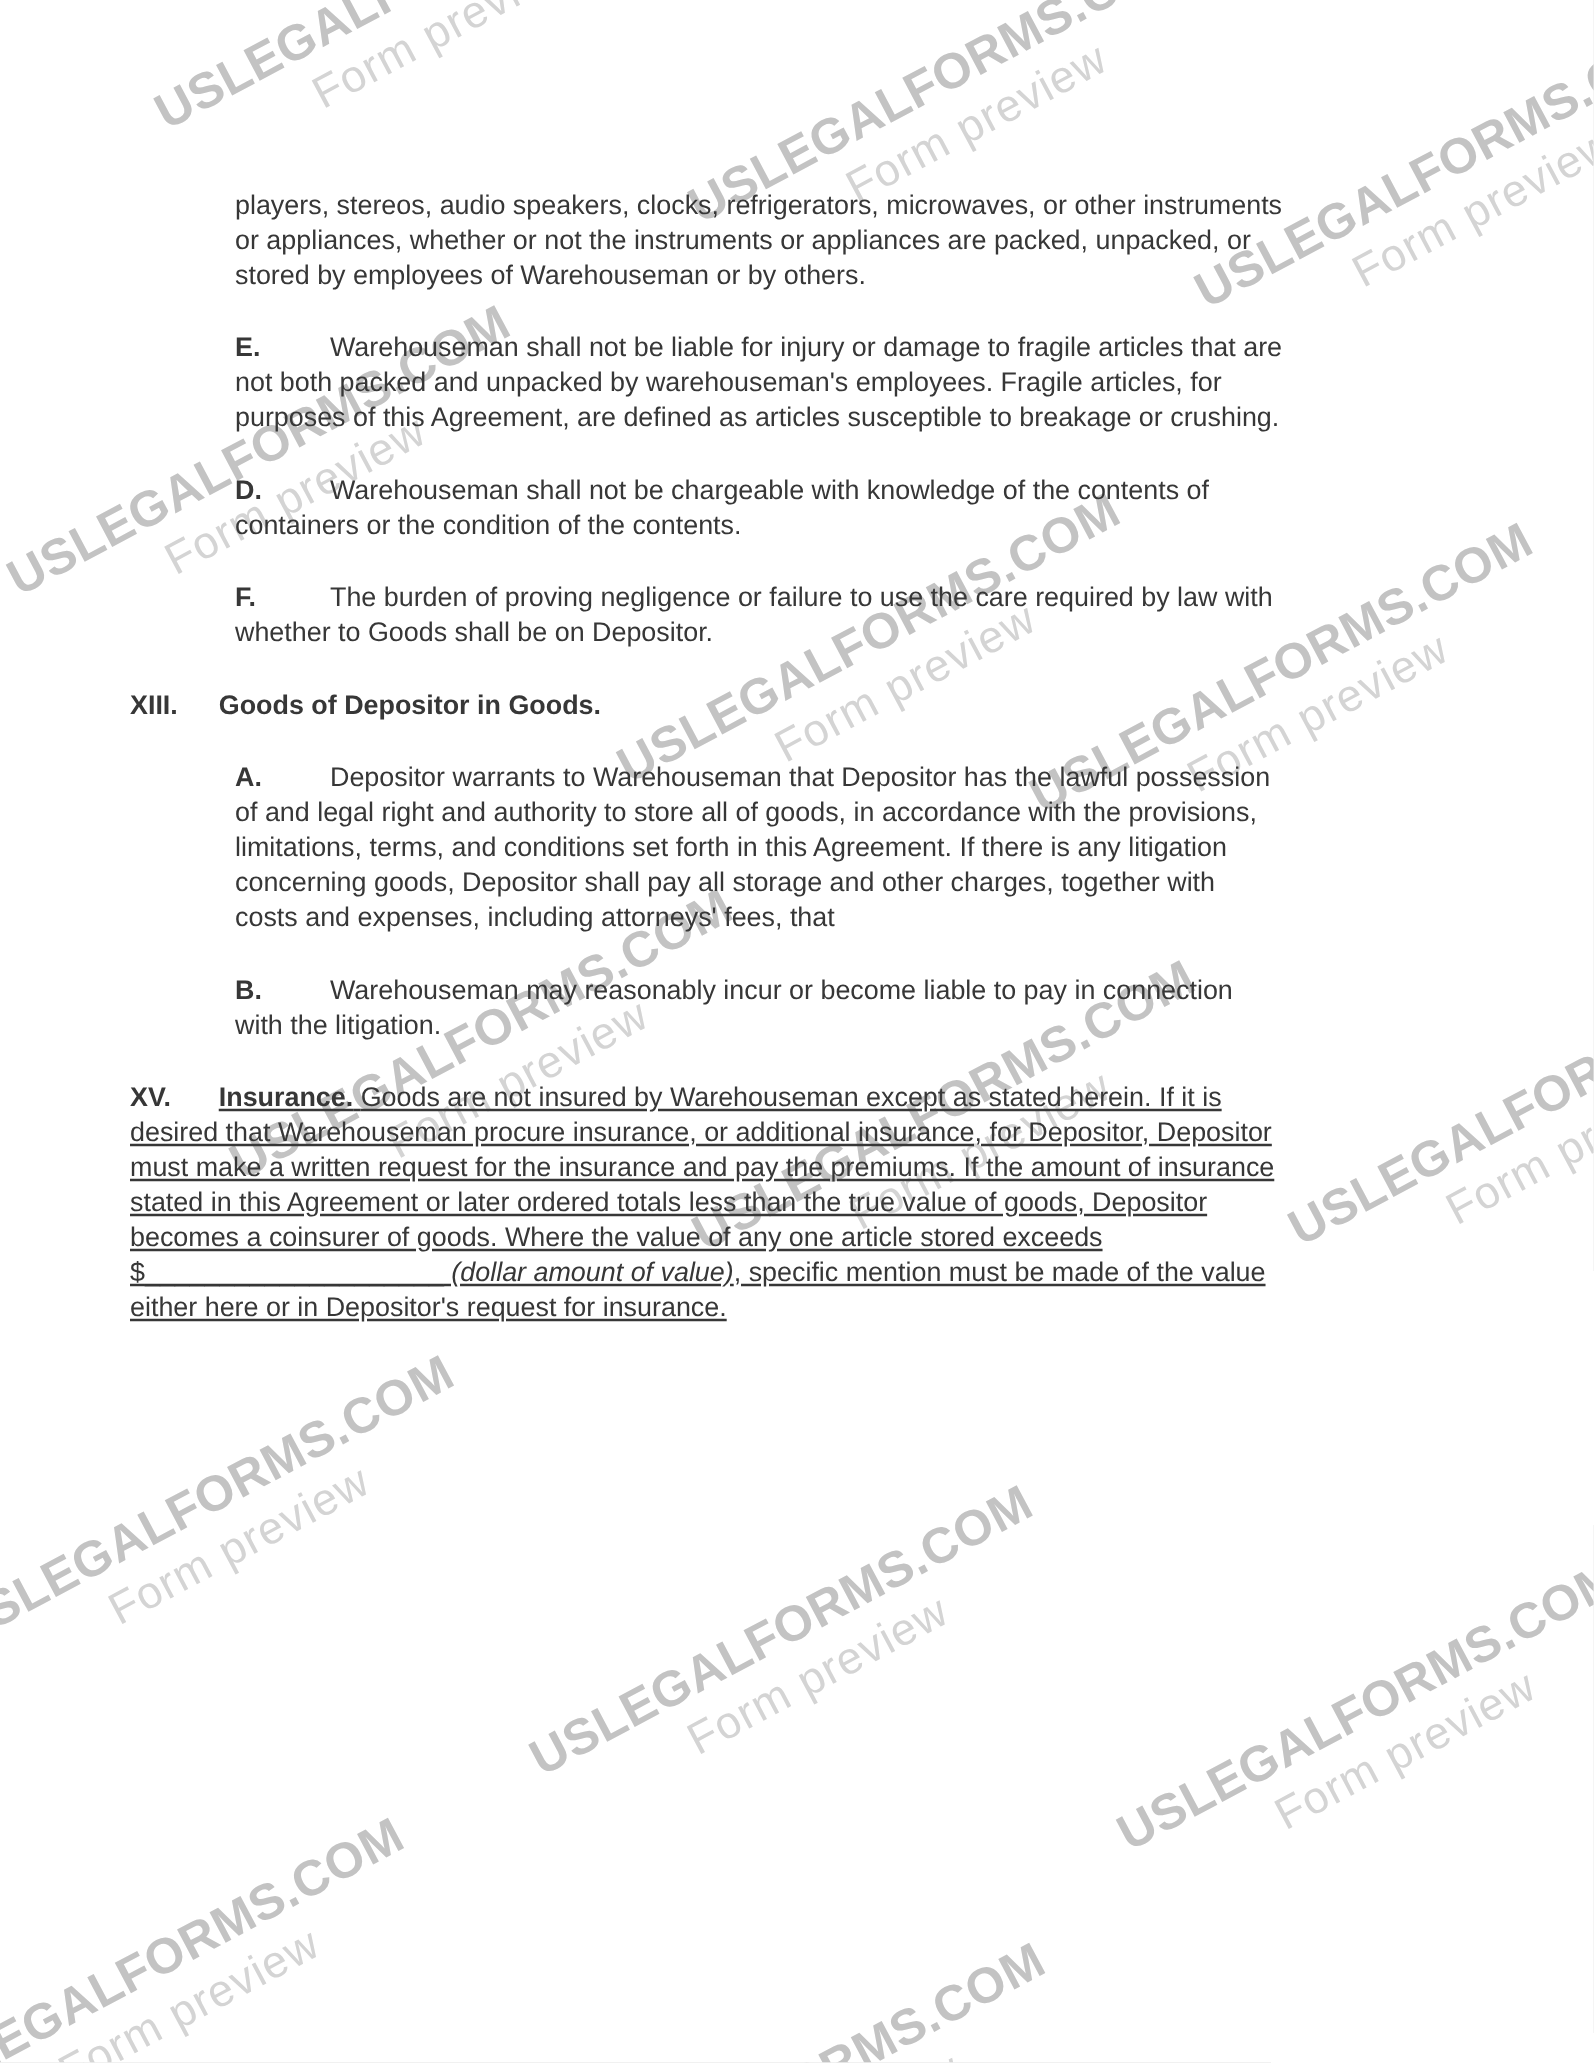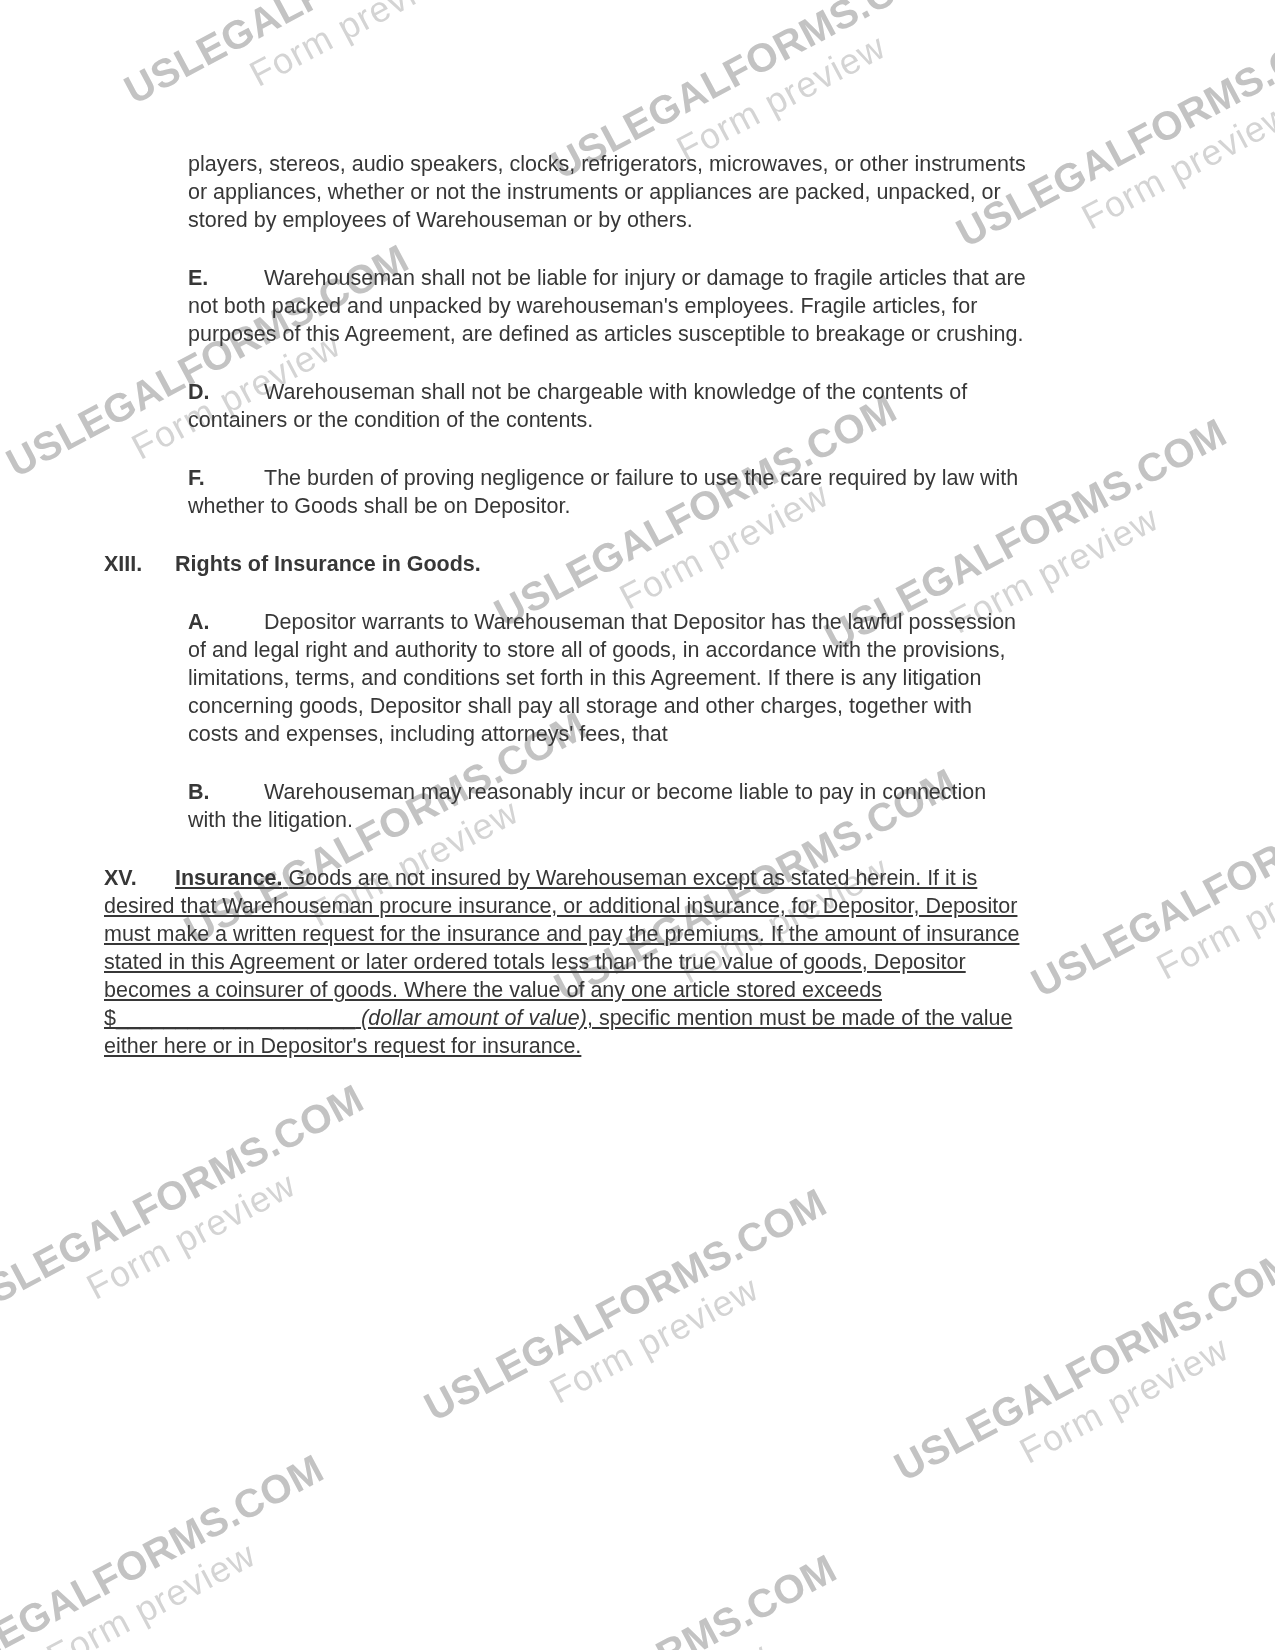--- a/index.html
+++ b/index.html
@@ -155,21 +155,21 @@
   <div class="content">
 
     <p class="para-lettered"><span>players, stereos, audio speakers, clocks, refrigerators, microwaves, or other instruments or appliances, whether or not the instruments or appliances are packed, unpacked, or stored by employees of Warehouseman or by others.</span></p>
 
     <p class="para-lettered"><span class="lbl-letter">E.</span><span>Warehouseman shall not be liable for injury or damage to fragile articles that are not both packed and unpacked by warehouseman's employees. Fragile articles, for purposes of this Agreement, are defined as articles susceptible to breakage or crushing.</span></p>
 
     <p class="para-lettered"><span class="lbl-letter">D.</span><span>Warehouseman shall not be chargeable with knowledge of the contents of containers or the condition of the contents.</span></p>
 
     <p class="para-lettered"><span class="lbl-letter">F.</span><span>The burden of proving negligence or failure to use the care required by law with whether to Goods shall be on Depositor.</span></p>
 
-    <p class="section-head"><span class="lbl-roman">XIII.</span><span>Rights of Insurance in Goods.</span></p>
+    <p class="section-head"><span class="lbl-roman">XIII.</span><span>Goods of Depositor in Goods.</span></p>
 
     <p class="para-lettered"><span class="lbl-letter">A.</span><span>Depositor warrants to Warehouseman that Depositor has the lawful possession of and legal right and authority to store all of goods, in accordance with the provisions, limitations, terms, and conditions set forth in this Agreement. If there is any litigation concerning goods, Depositor shall pay all storage and other charges, together with costs and expenses, including attorneys' fees, that</span></p>
 
     <p class="para-lettered"><span class="lbl-letter">B.</span><span>Warehouseman may reasonably incur or become liable to pay in connection with the litigation.</span></p>
 
 
 
 
     <p class="para-full"><span class="lbl-roman">XV.</span><span class="bold">Insurance.</span> <span>Goods are not insured by Warehouseman except as stated herein. If it is desired that Warehouseman procure insurance, or additional insurance, for Depositor, Depositor must make a written request for the insurance and pay the premiums. If the amount of insurance stated in this Agreement or later ordered totals less than the true value of goods, Depositor becomes a coinsurer of goods. Where the value of any one article stored exceeds $</span><span>____________________</span><span class="italic"> (dollar amount of value)</span><span>, specific mention must be made of the value either here or in Depositor's request for insurance.</span></p>
 

